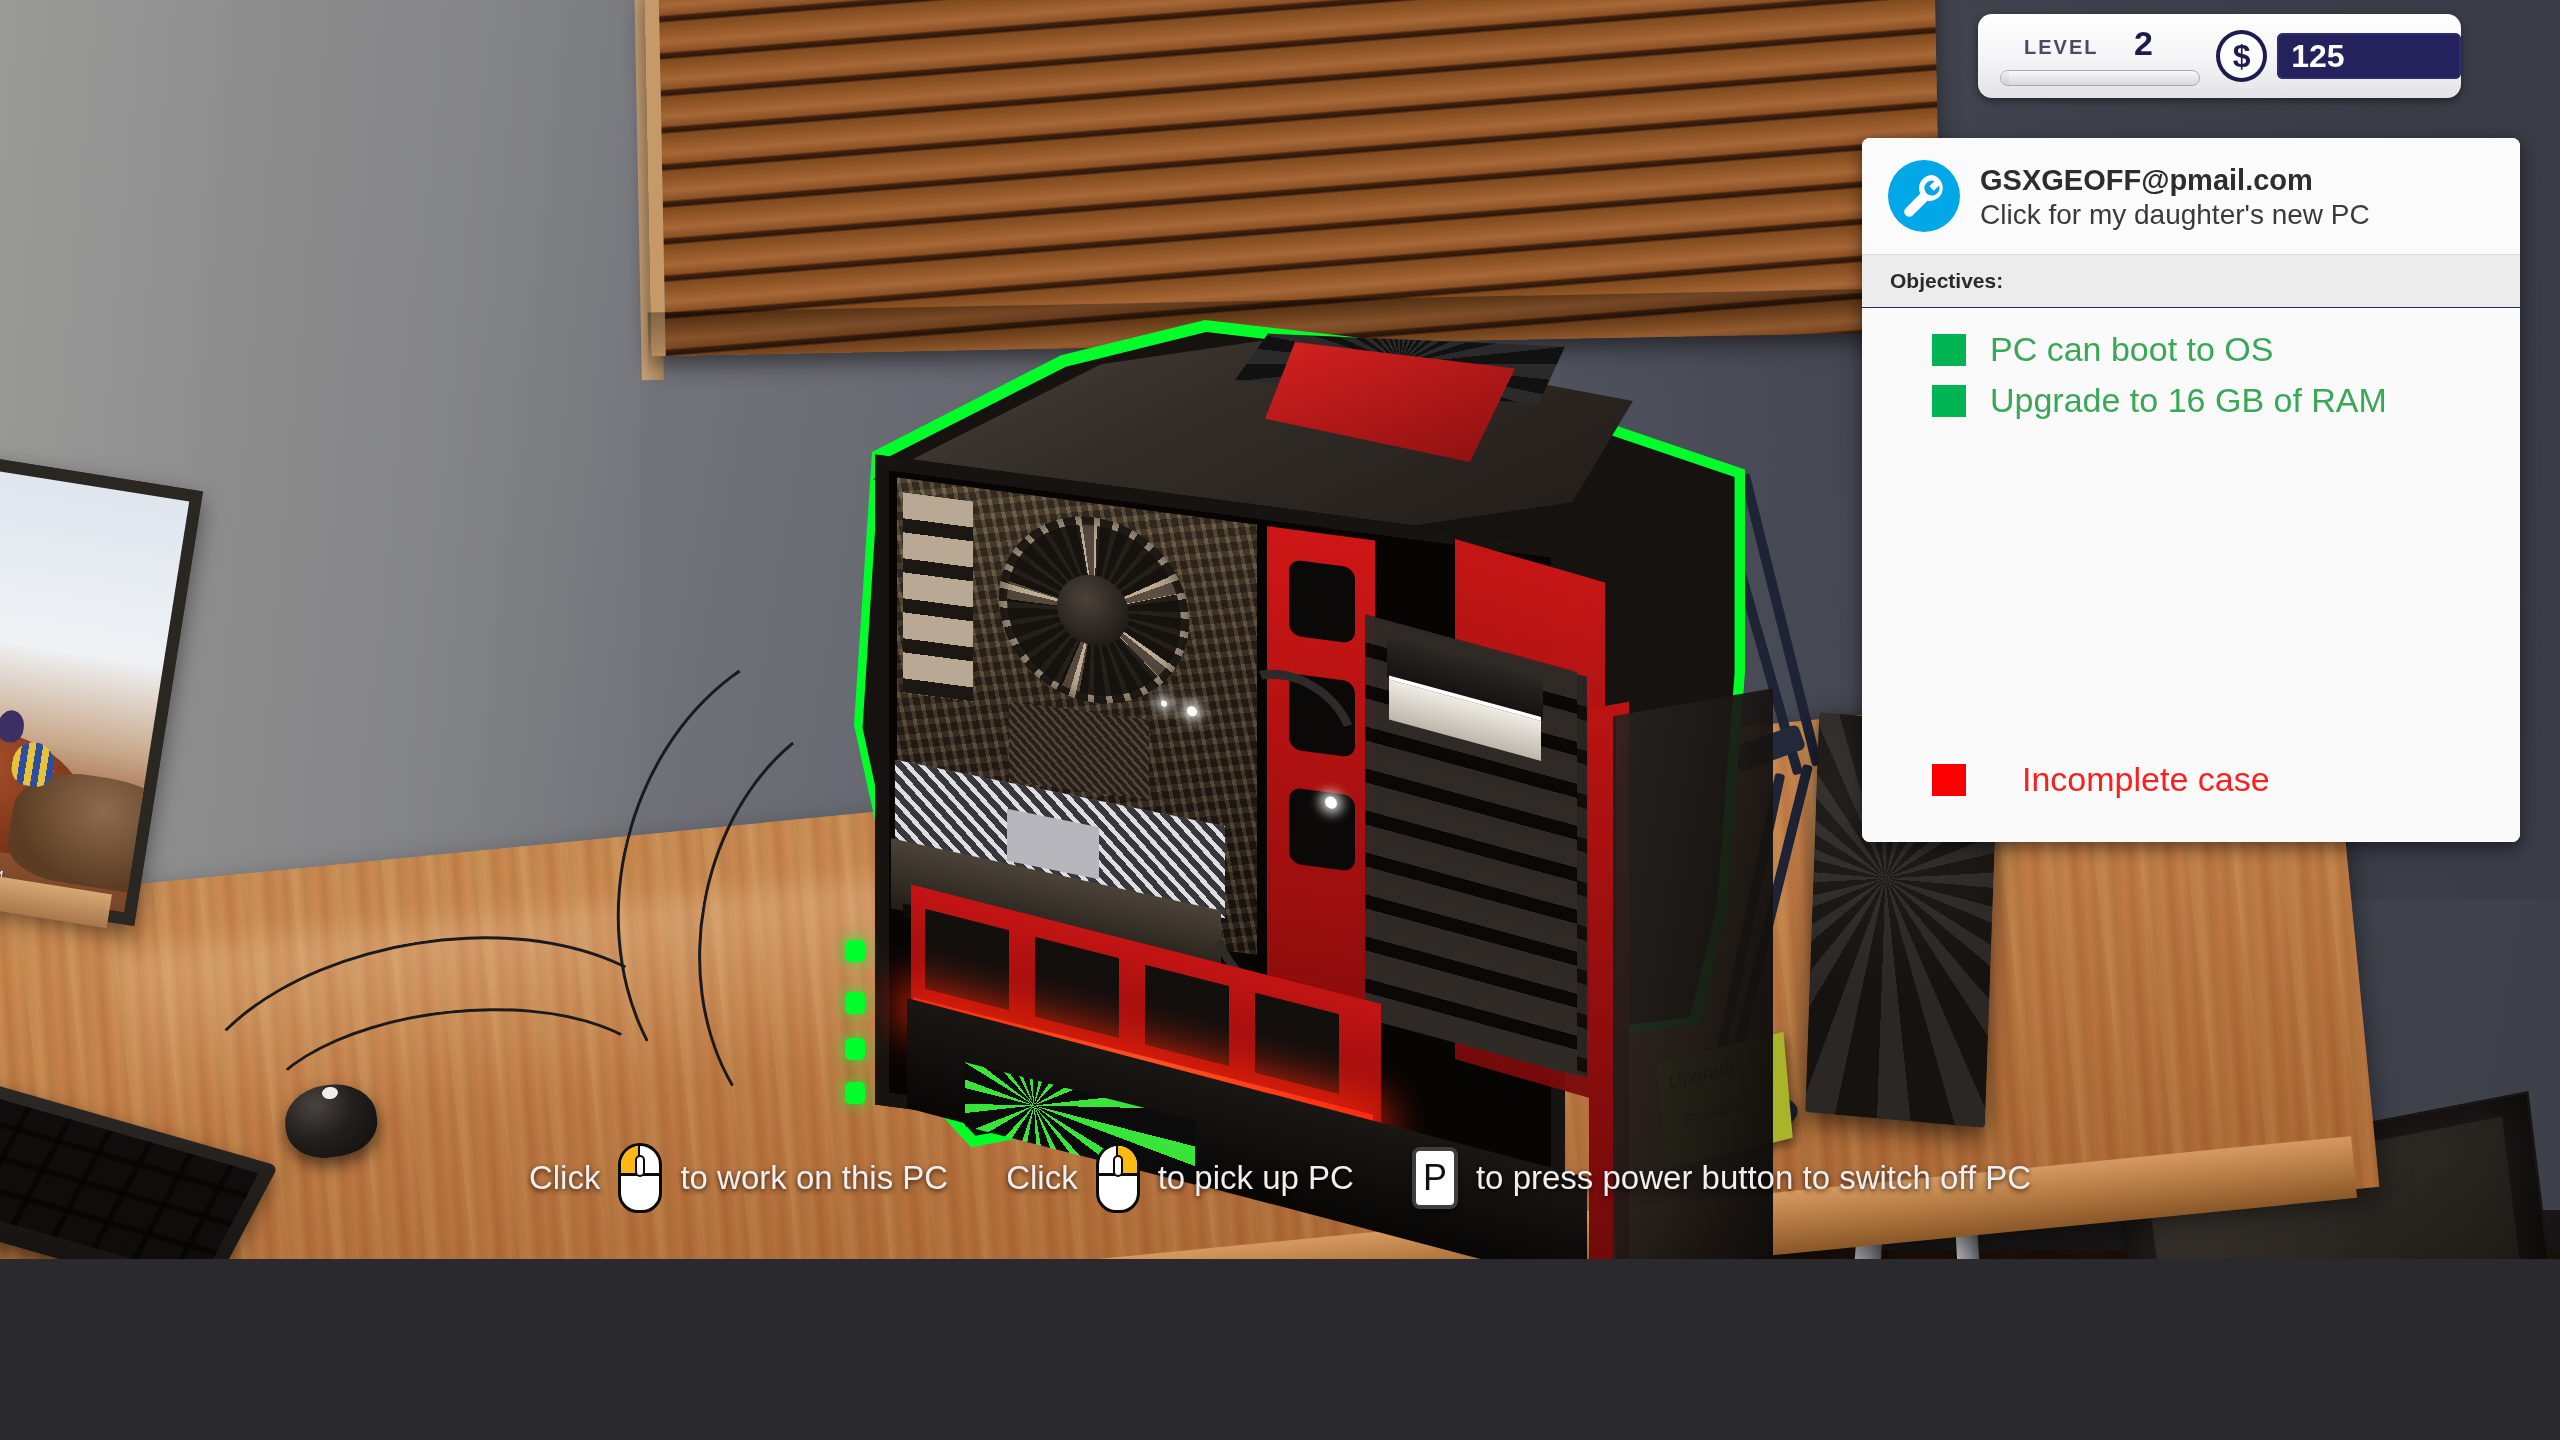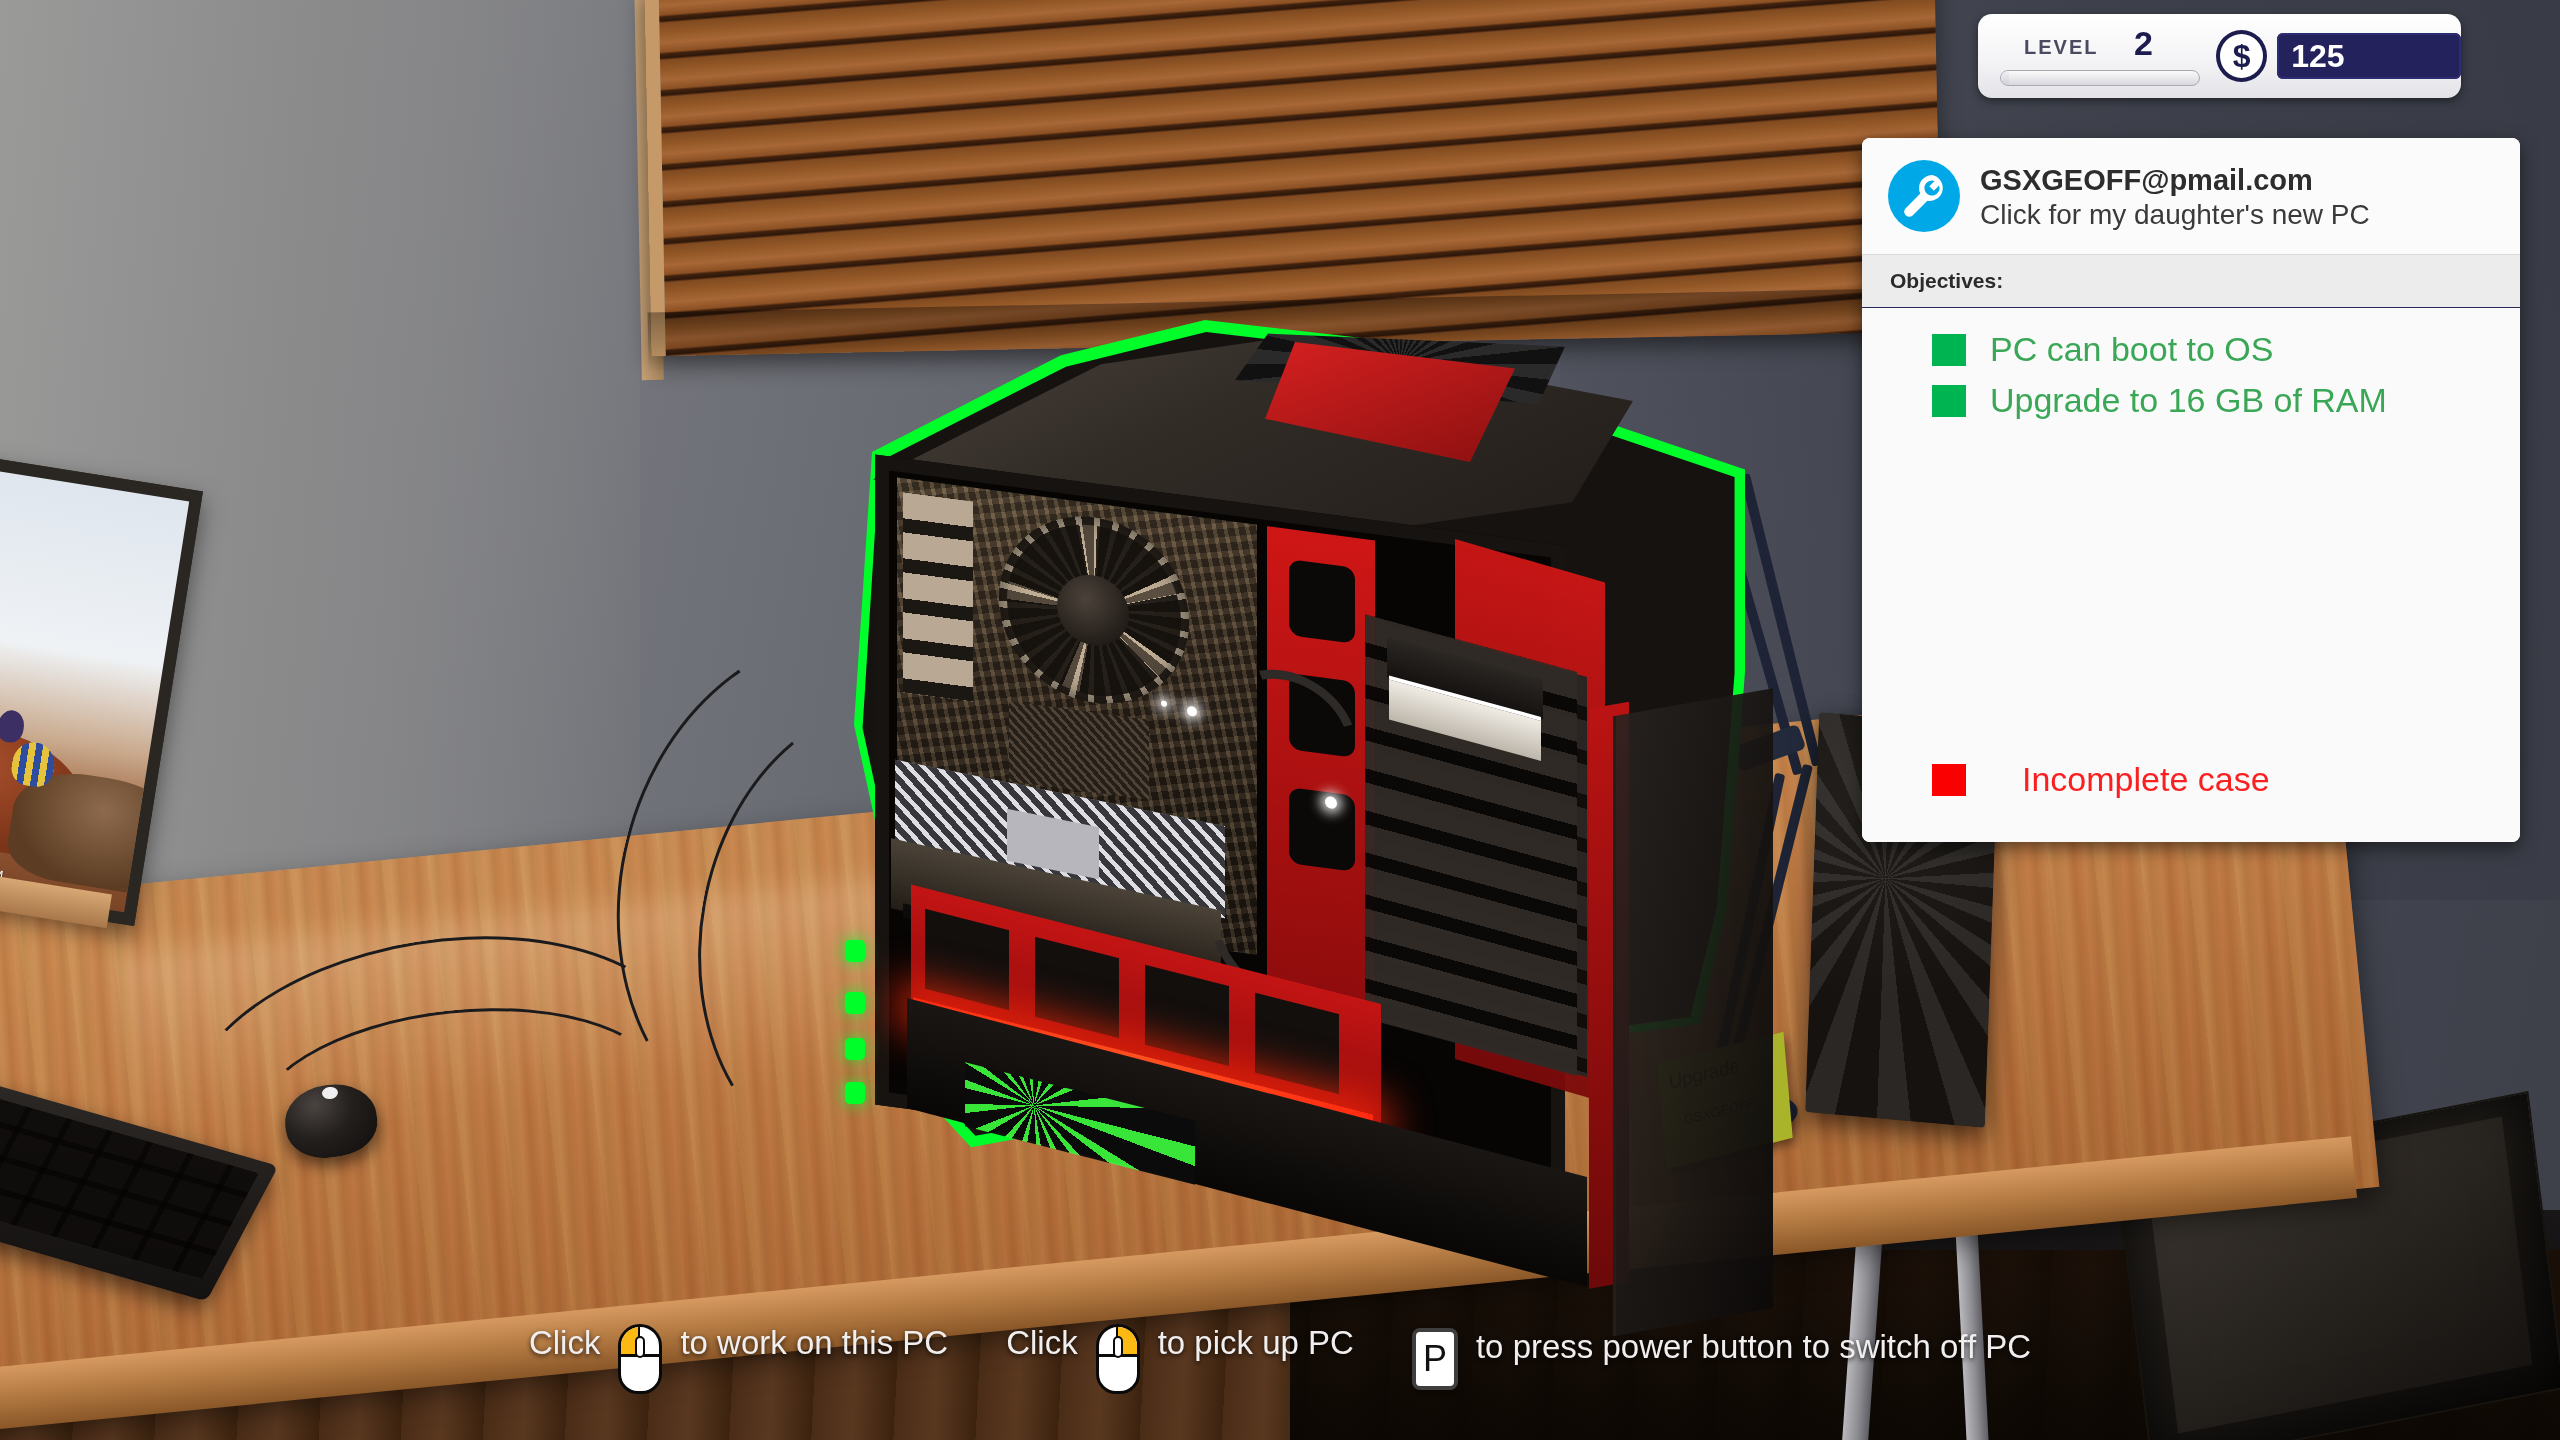--- a/index.html
+++ b/index.html
@@ -1,19 +1,19 @@
 <!DOCTYPE html>
 <html><head>
 <meta charset="utf-8">
 <style>
   * { margin:0; padding:0; box-sizing:border-box; }
   html,body { width:2560px; height:1440px; overflow:hidden; background:#2a2a2e;
     font-family:"Liberation Sans", sans-serif; }
 
-  #stage { position:relative; width:2560px; height:1440px; overflow:hidden; }
+  #stage { position:relative; width:2560px; height:1259px; overflow:hidden; }
 
   
   .wall {
     position:absolute; inset:0;
     background:
       linear-gradient(100deg, #8d8d8e 0%, #7c7d82 16%, #6a6c74 34%, #555862 55%, #474a55 74%, #3d4049 100%);
   }
   .wall-left-light{
     position:absolute; left:0; top:0; width:640px; height:1100px;
     background:linear-gradient(95deg,#9a9a99 0%,#8a8a8b 45%,rgba(130,130,134,0) 100%);
@@ -500,21 +500,21 @@
   .obj-done{ color:#3aa757; }
   .obj-bad{ color:#fa2020;margin-left:32px; }
   .spacer-fill{ flex:1 1 auto; background:#fafafa; }
   .status-body{ background:#fafafa; padding:22px 0 26px 0; min-height:110px; }
 
   
   #hints{
     position:absolute; left:0; bottom:46px; width:2560px;
     display:flex; justify-content:center; align-items:center; gap:58px;
   }
-  .hint{ display:flex; align-items:flex-start; gap:18px; }
+  .hint{ display:flex; align-items:center; gap:18px; }
   .hint-text{
     color:#f0eeee; font-size:33px;
     text-shadow:0 2px 5px rgba(0,0,0,.75);
   }
   .mouse-icon{
     position:relative; width:44px; height:70px; flex:0 0 44px;
     border:3px solid #0a0a0a; border-radius:22px 22px 20px 20px;
     background:#fff; overflow:hidden;
   }
   .mouse-icon .mhalf{ position:absolute; top:0; width:50%; height:42%; }

